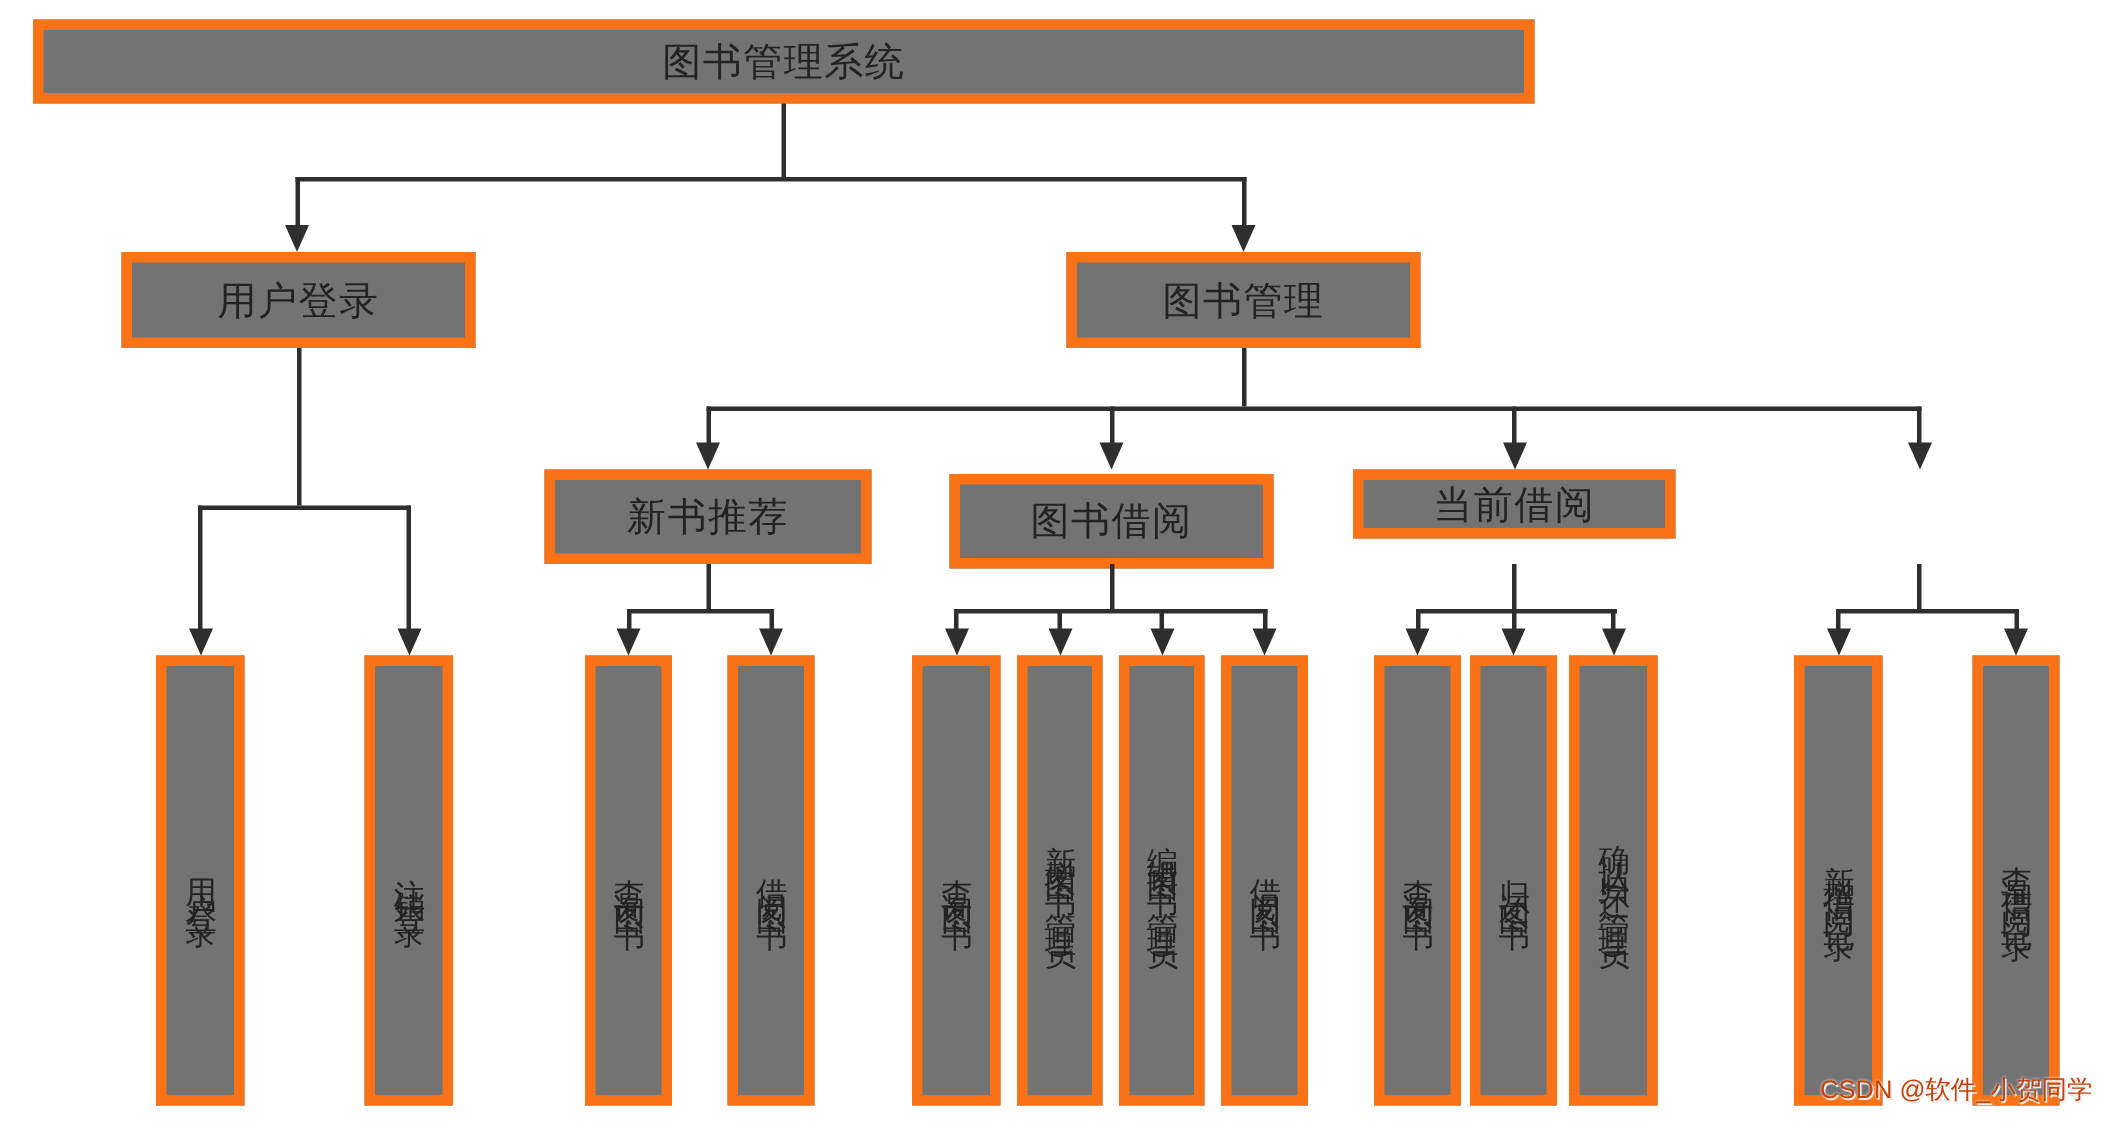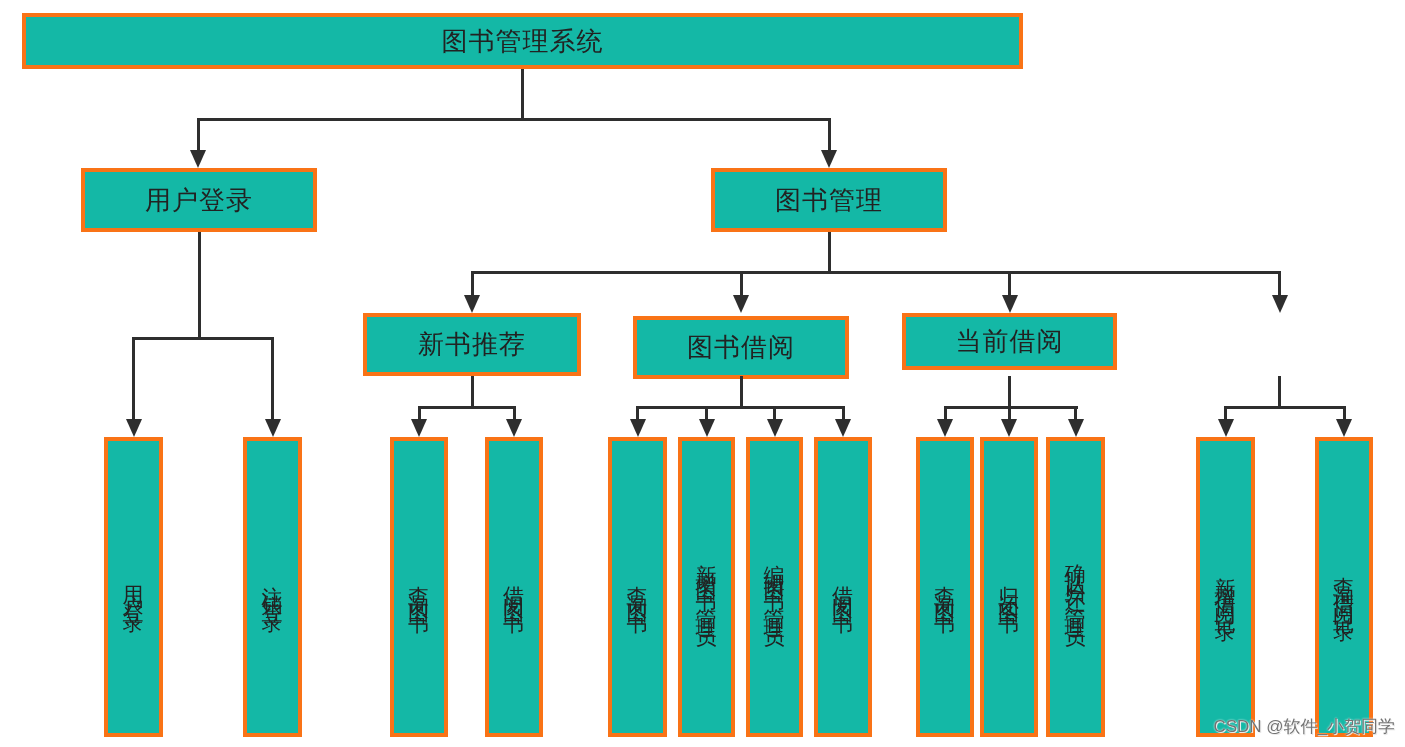--- a/index.html
+++ b/index.html
@@ -5,22 +5,22 @@
   html,body{margin:0;padding:0;background:#ffffff;}
   #canvas{
     position:relative;
     width:1405px;height:747px;
     background:#ffffff;
     font-family:"Liberation Sans","DejaVu Sans",sans-serif;
     overflow:hidden;
   }
   .node{
     position:absolute;
-    background:#14b8a6;
-    border:4px solid #f97316;
+    background:#737373;
+    border:7px solid #f97316;
     box-sizing:border-box;
     display:flex;
     align-items:center;
     justify-content:center;
     color:#222222;
   }
   .hlabel{
     font-size:26px;
     letter-spacing:1px;
     white-space:nowrap;
@@ -40,21 +40,21 @@
   .arrow{
     position:absolute;width:0;height:0;
     border-left:8px solid transparent;
     border-right:8px solid transparent;
     border-top:18px solid #2e2e2e;
   }
   .watermark{
     position:absolute;
     right:10px;bottom:9px;
     font-size:17px;
-    color:#737373;
+    color:#c2410c;
     text-shadow:0 0 2px #ffffff,1px 1px 0 #e6e6e6;
     z-index:10;
     white-space:nowrap;
   }
 </style>
 </head>
 <body>
 
 <div id="canvas">
 
@@ -68,21 +68,21 @@
   <div class="node" style="left:363px;top:313px;width:218px;height:63px;">
     <span class="hlabel">新书推荐</span>
   </div>
 
   <div class="node" style="left:711px;top:168px;width:236px;height:64px;">
     <span class="hlabel">图书管理</span>
   </div>
   <div class="node" style="left:633px;top:316px;width:216px;height:63px;">
     <span class="hlabel">图书借阅</span>
   </div>
-  <div class="node" style="left:902px;top:313px;width:215px;height:57px;">
+  <div class="node" style="left:902px;top:313px;width:215px;height:46px;">
     <span class="hlabel">当前借阅</span>
   </div>
 
   <div class="node" style="left:104px;top:437px;width:59px;height:300px;">
     <span class="vtext">用户登录</span>
   </div>
   <div class="node" style="left:243px;top:437px;width:59px;height:300px;">
     <span class="vtext">注销登录</span>
   </div>
 

